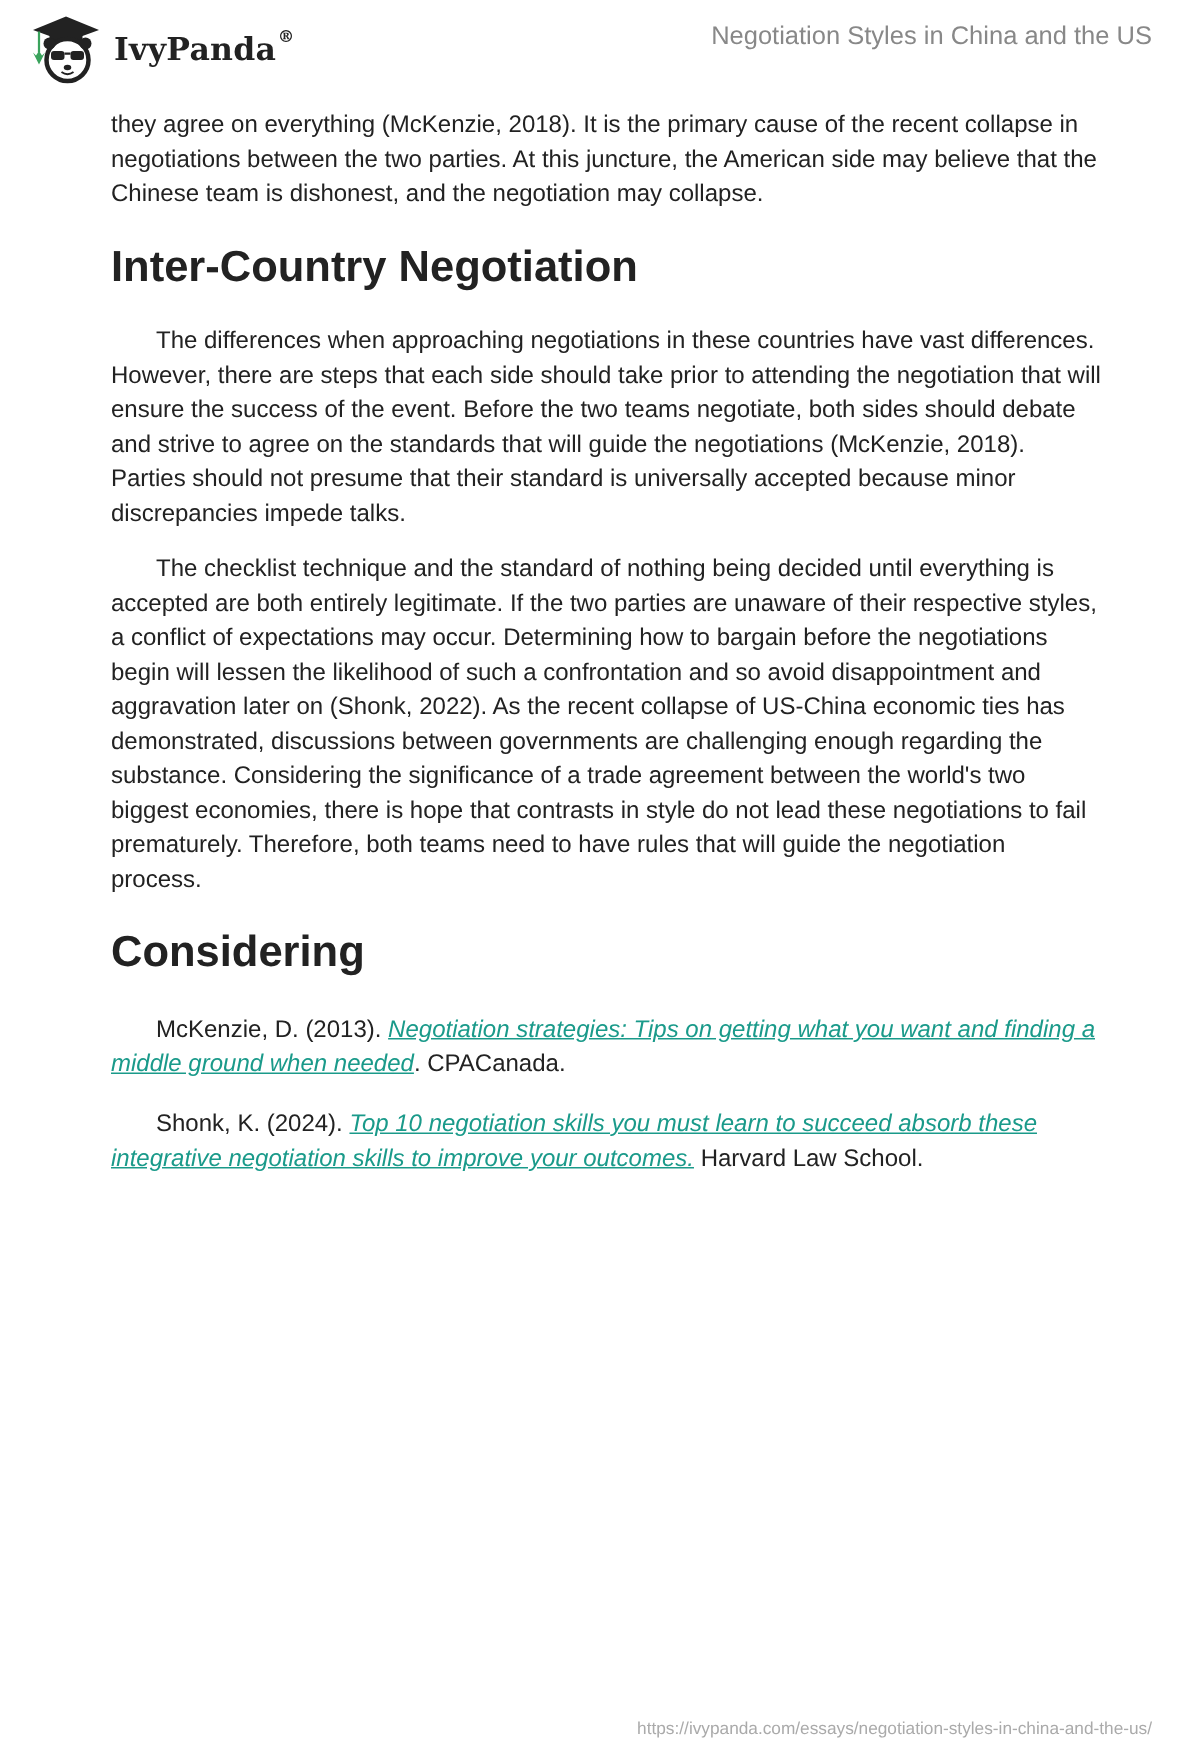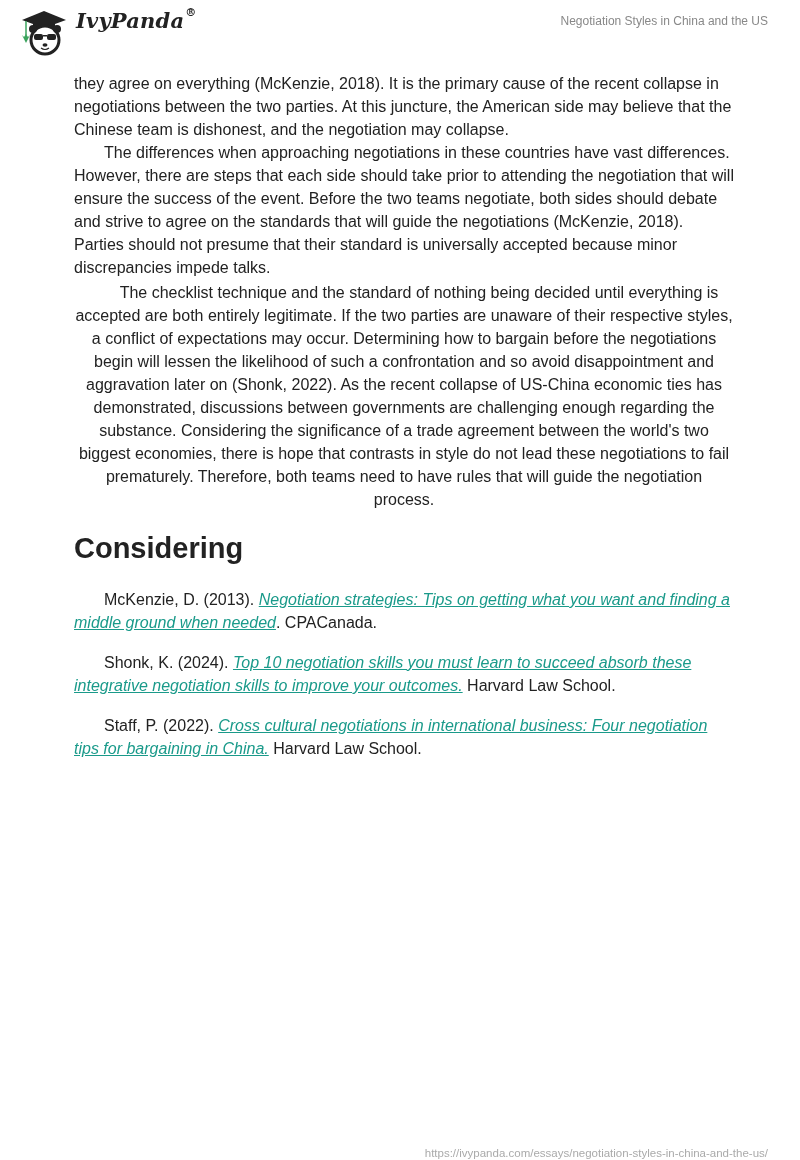--- a/index.html
+++ b/index.html
@@ -19,21 +19,21 @@
       position: absolute;
       top: 0; left: 0;
       width: 800px;
       height: 64px;
     }
     .logo {
       position: absolute;
       left: 18px;
       top: 8px;
       display: flex;
-      font-style: italic;
+      align-items: center;
     }
     .logo svg { display: block; }
     .logo-text {
       font-family: "DejaVu Serif", serif;
       font-weight: bold;
       font-size: 21px;
       color: #222222;
       margin-left: 6px;
       letter-spacing: 0.2px;
     }
@@ -42,21 +42,21 @@
       font-weight: bold;
       vertical-align: top;
       position: relative;
       top: -2px;
       margin-left: 1px;
     }
     .doc-title {
       position: absolute;
       right: 32px;
       top: 14px;
-      font-size: 12px;
+      font-size: 17px;
       color: #888888;
     }
     .content {
       position: absolute;
       left: 74px;
       top: 72px;
       width: 660px;
     }
     p {
       margin: 0;
@@ -66,21 +66,21 @@
     }
     p.indent { text-indent: 30px; }
     h2 {
       margin: 0;
       font-size: 29px;
       font-weight: bold;
       color: #222222;
       line-height: 36px;
     }
     .h-inter { margin-top: 19px; margin-bottom: 20px; }
-    .p-gap { margin-top: 2px; text-align: center; }
+    .p-gap { margin-top: 14px; }
     .h-refs { margin-top: 19px; margin-bottom: 22px; }
     .ref { margin-bottom: 17px; }
     a.ref-link {
       color: #1a9a8a;
       font-style: italic;
       text-decoration: underline;
     }
     .footer-url {
       position: absolute;
       right: 32px;
@@ -114,29 +114,27 @@
       <path d="M23,40 Q27,43 31,40" stroke="#222" stroke-width="1.2" fill="none"></path>
     </svg>
     <span class="logo-text"><span>IvyPanda</span><sup>®</sup></span>
   </div>
   <div class="doc-title">Negotiation Styles in China and the US</div>
 </div>
 
 <div class="content">
   <p>they agree on everything (McKenzie, 2018). It is the primary cause of the recent collapse in negotiations between the two parties. At this juncture, the American side may believe that the Chinese team is dishonest, and the negotiation may collapse.</p>
 
+  <h2 class="h-inter">Inter-Country Negotiation</h2>
   <p class="indent">The differences when approaching negotiations in these countries have vast differences. However, there are steps that each side should take prior to attending the negotiation that will ensure the success of the event. Before the two teams negotiate, both sides should debate and strive to agree on the standards that will guide the negotiations (McKenzie, 2018). Parties should not presume that their standard is universally accepted because minor discrepancies impede talks.</p>
   <p class="indent p-gap">The checklist technique and the standard of nothing being decided until everything is accepted are both entirely legitimate. If the two parties are unaware of their respective styles, a conflict of expectations may occur. Determining how to bargain before the negotiations begin will lessen the likelihood of such a confrontation and so avoid disappointment and aggravation later on (Shonk, 2022). As the recent collapse of US-China economic ties has demonstrated, discussions between governments are challenging enough regarding the substance. Considering the significance of a trade agreement between the world's two biggest economies, there is hope that contrasts in style do not lead these negotiations to fail prematurely. Therefore, both teams need to have rules that will guide the negotiation process.</p>
 
   <h2 class="h-refs">Considering</h2>
 
   <p class="indent ref">
     <span>McKenzie, D. (2013). </span><a class="ref-link">Negotiation strategies: Tips on getting what you want and finding a middle ground when needed</a><span>. CPACanada.</span>
   </p>
   <p class="indent ref">
     <span>Shonk, K. (2024). </span><a class="ref-link">Top 10 negotiation skills you must learn to succeed absorb these integrative negotiation skills to improve your outcomes.</a><span> Harvard Law School.</span>
   </p>
-  <p class="indent ref">
-    <span>Staff, P. (2022). </span><a class="ref-link">Cross cultural negotiations in international business: Four negotiation tips for bargaining in China.</a><span> Harvard Law School.</span>
-  </p>
 </div>
 
 <div class="footer-url">https://ivypanda.com/essays/negotiation-styles-in-china-and-the-us/</div>
 
 </body></html>

